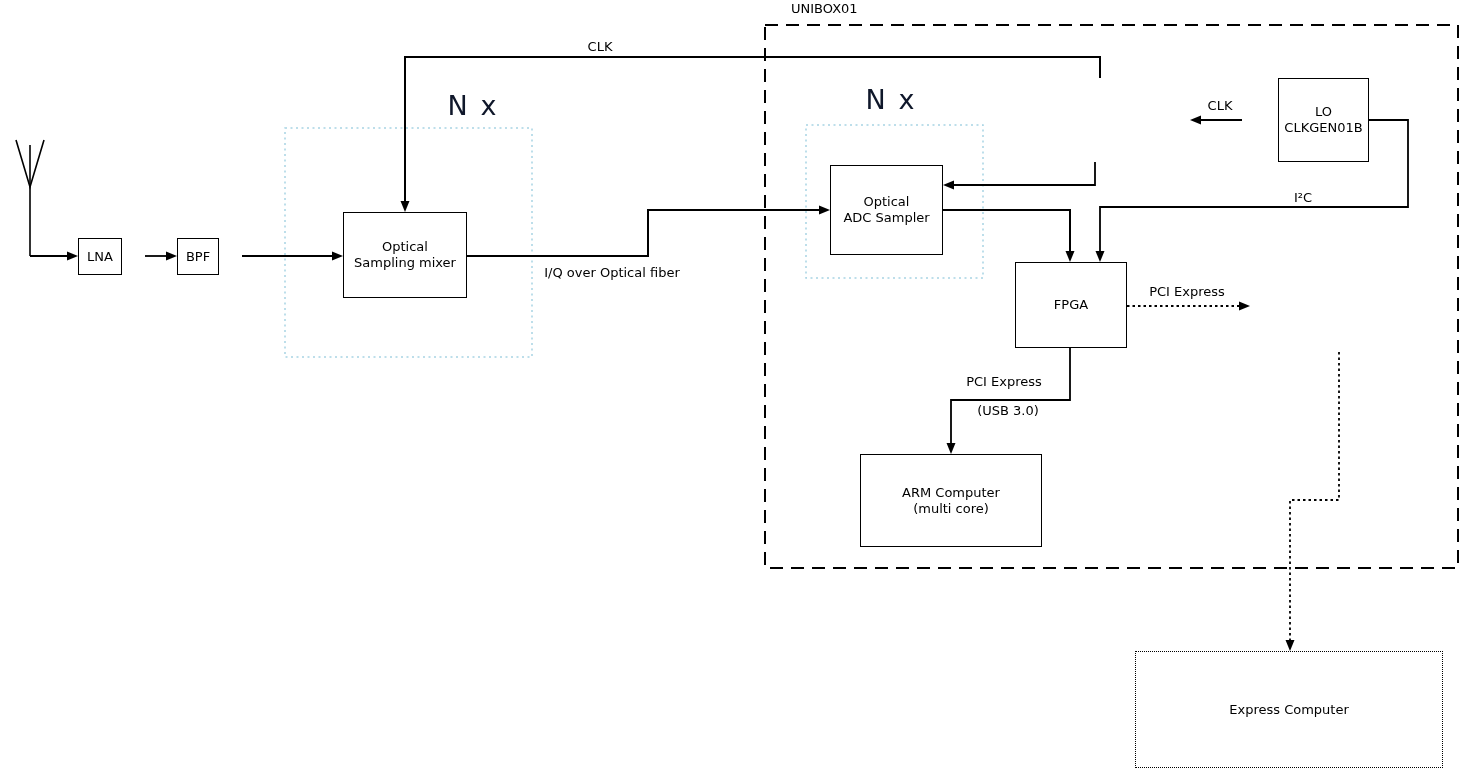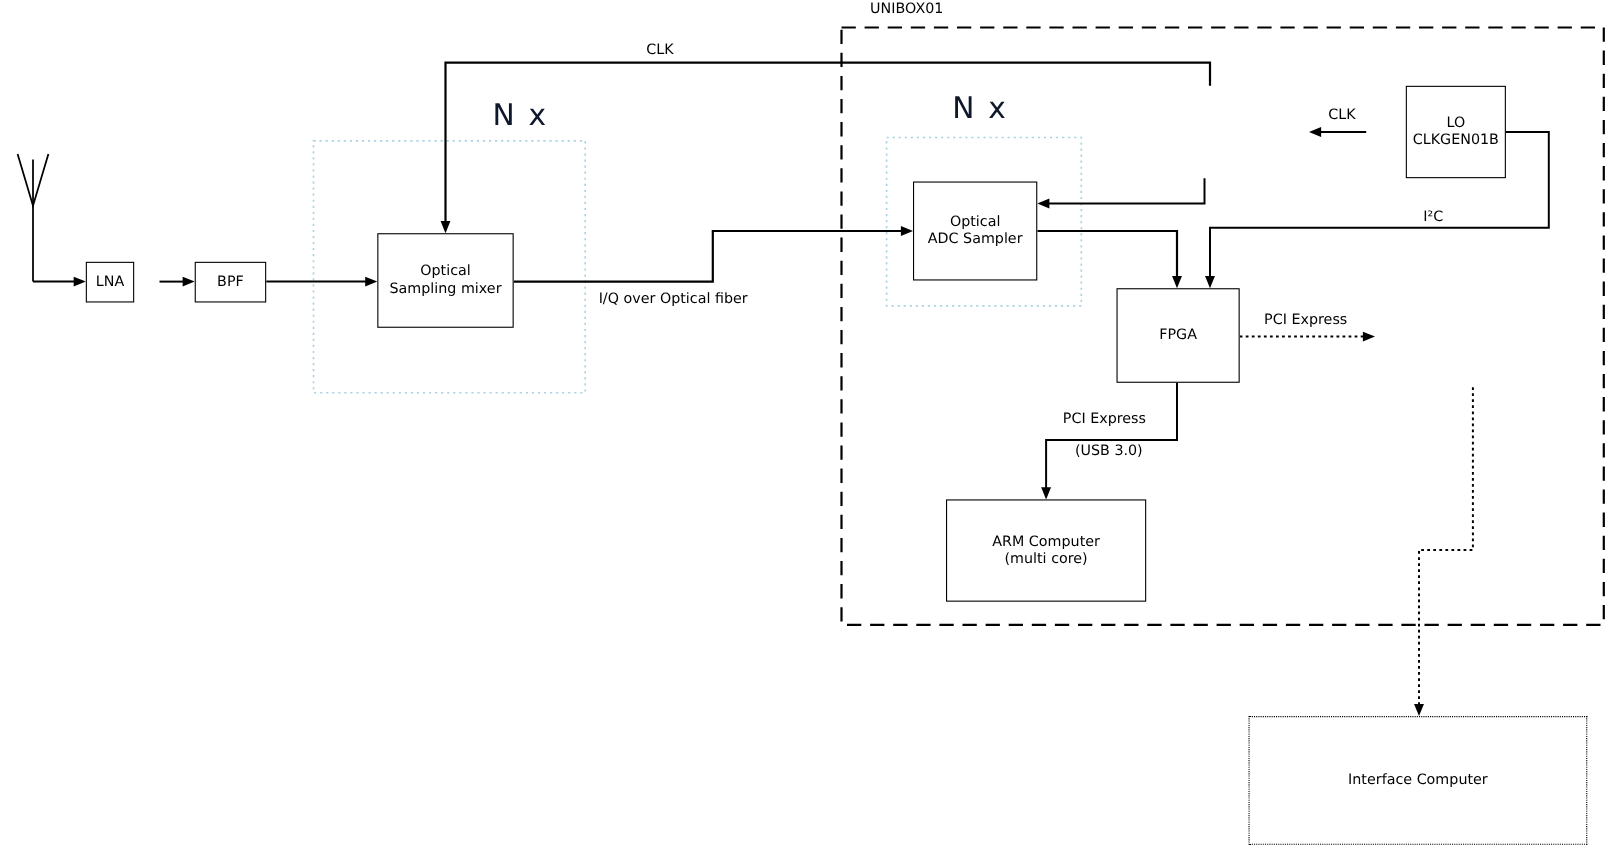--- a/index.html
+++ b/index.html
@@ -103,39 +103,39 @@
     </g>
   </svg>
 
   <div class="lbl topleft" style="left:791px; top:1px;">UNIBOX01</div>
 
   <div class="nx" style="left:473px; top:105px;">N x</div>
   <div class="nx" style="left:891px; top:99px;">N x</div>
 
   <div class="node" style="left:78px; top:238px; width:44px; height:37px;">LNA</div>
 
-  <div class="node" style="left:177px; top:238px; width:65px; height:37px;">BPF</div>
+  <div class="node" style="left:177px; top:238px; width:42px; height:37px;">BPF</div>
 
   <div class="node" style="left:343px; top:212px; width:124px; height:86px;">Optical
 Sampling mixer</div>
 
   <div class="node" style="left:830px; top:165px; width:113px; height:90px;">Optical
 ADC Sampler</div>
 
 
   <div class="node" style="left:1242px; top:78px; width:91px; height:84px;margin-left:36px;">LO
 CLKGEN01B</div>
 
   <div class="node" style="left:1015px; top:262px; width:112px; height:86px;">FPGA</div>
 
 
   <div class="node" style="left:860px; top:454px; width:182px; height:93px;">ARM Computer
 (multi core)</div>
 
-  <div class="node dotted" style="left:1135px; top:651px; width:308px; height:117px;">Interface Computer</div>
+  <div class="node dotted" style="left:1135px; top:651px; width:308px; height:117px;">Express Computer</div>
 
   <div class="lbl" style="left:600px; top:46px;">CLK</div>
 
   <div class="lbl" style="left:612px; top:272px;">I/Q over Optical fiber</div>
 
   <div class="lbl" style="left:1220px; top:105px;">CLK</div>
 
   <div class="lbl" style="left:1255px; top:197px;margin-left:48px;">I²C</div>
 
   <div class="lbl" style="left:1187px; top:291px;">PCI Express</div>

